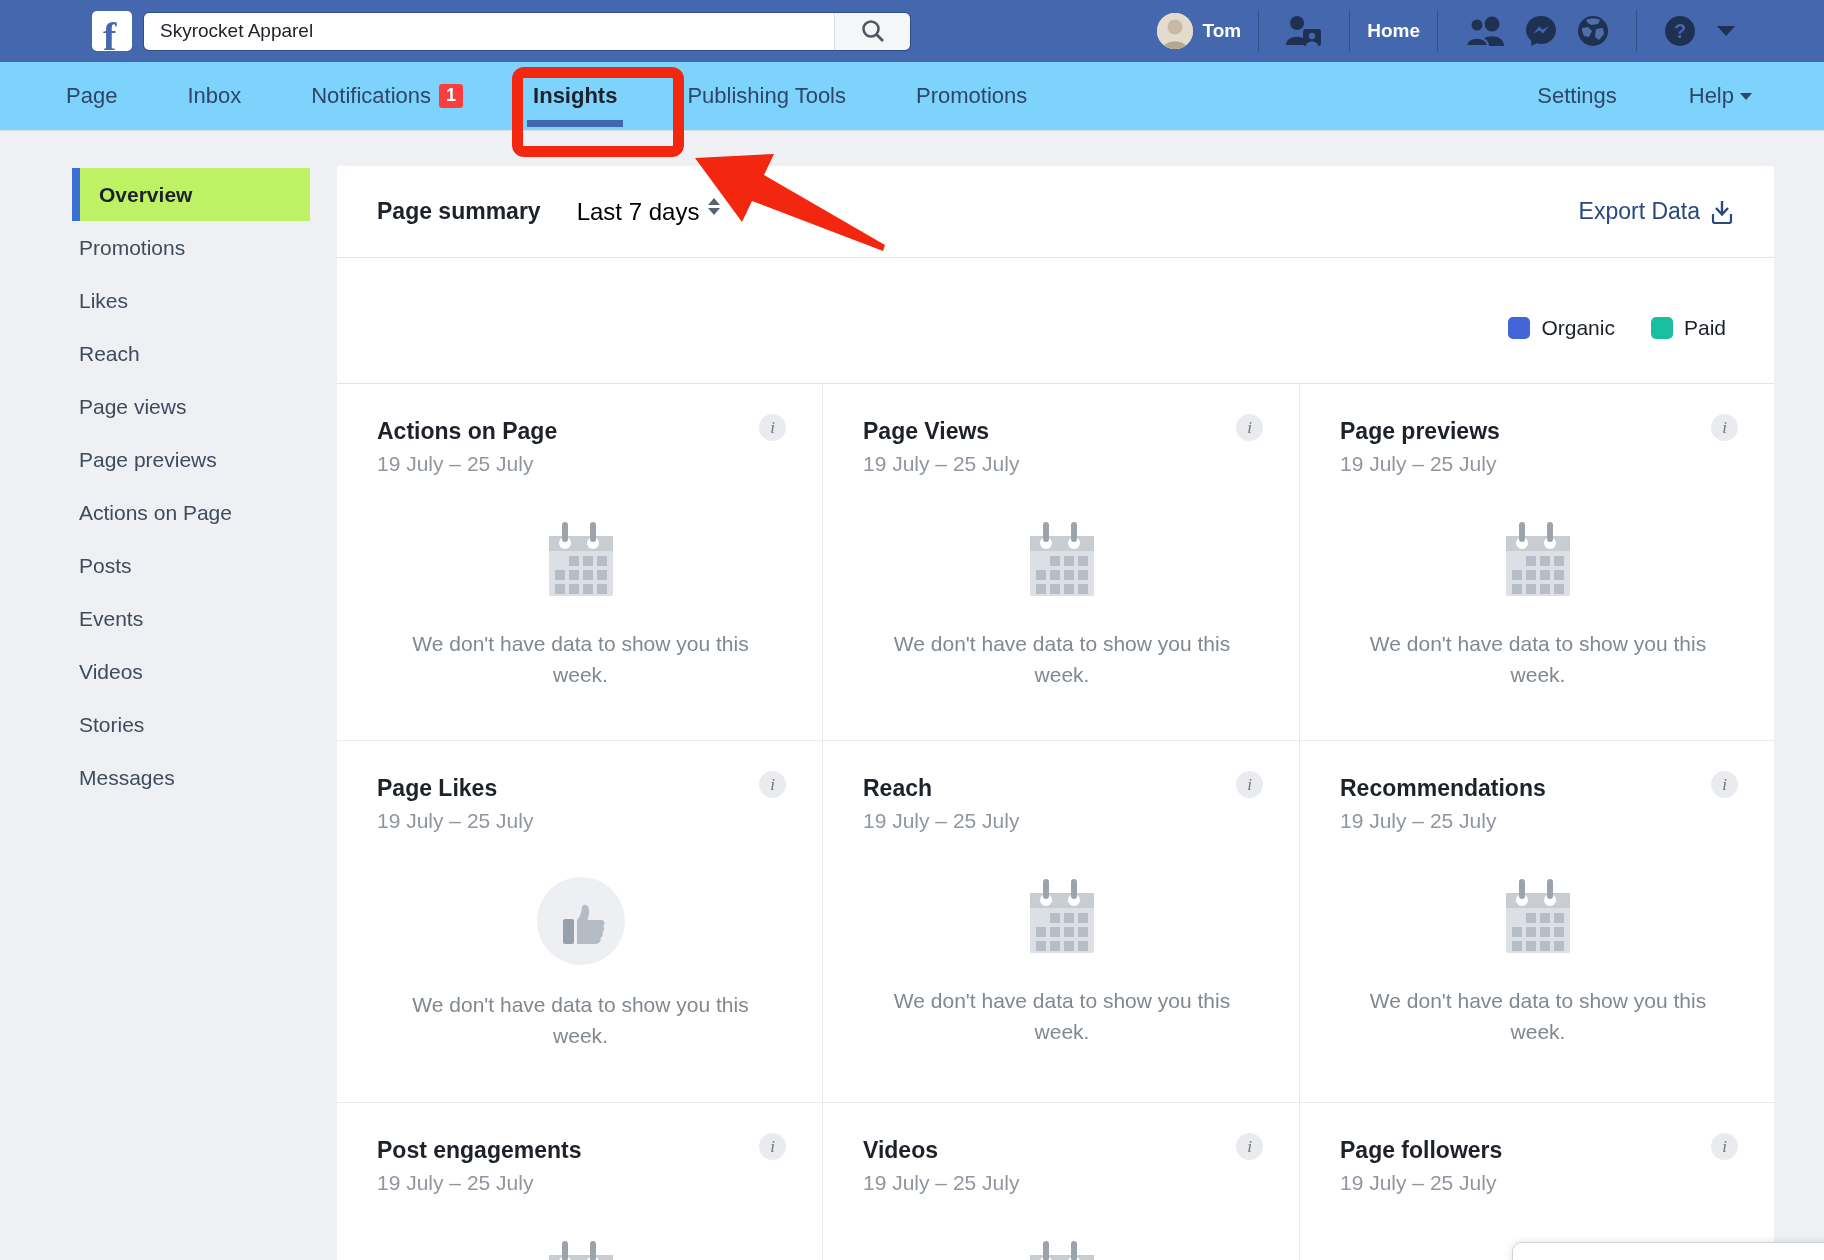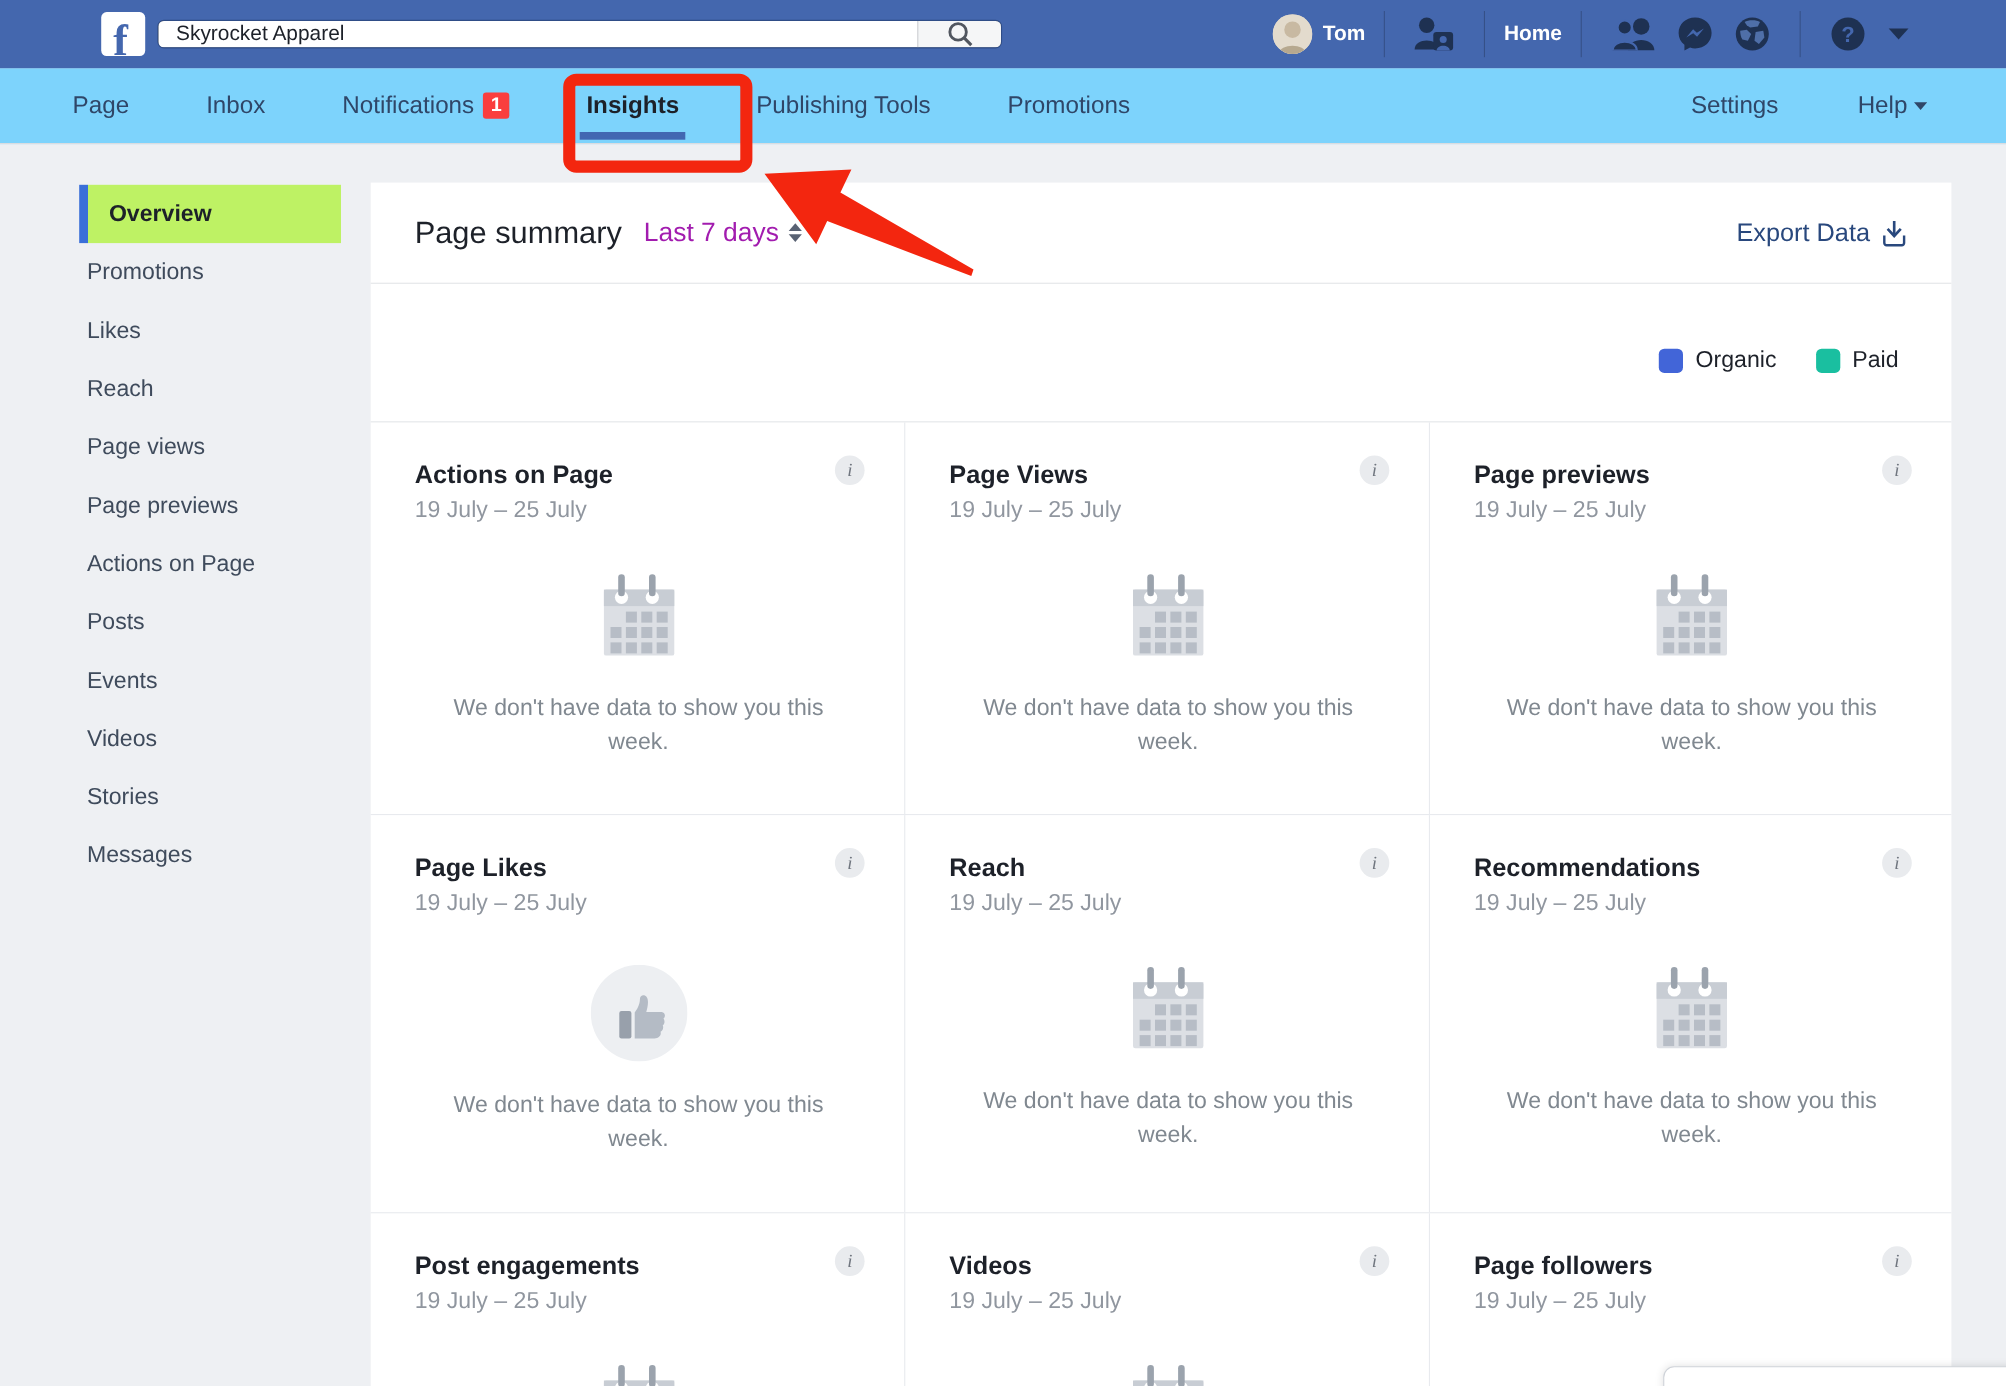--- a/index.html
+++ b/index.html
@@ -17,21 +17,21 @@
   }
   .fb-logo {
     width:40px; height:40px; margin-left:92px; background:#fff;
     border-radius:5px; position:relative; overflow:hidden; cursor:pointer;
   }
   .fb-logo span {
     position:absolute; left:11px; top:2px; font-size:40px; font-weight:bold;
     color:#4467ae; font-family:"Liberation Serif","DejaVu Serif",serif;
   }
   .searchbox {
-    margin-left:11px; width:768px; height:26px; background:#737373;
+    margin-left:11px; width:768px; height:39px; background:#404040;
     border-radius:6px; display:flex; align-items:stretch; overflow:hidden;
     border:1px solid #2f4d87;
   }
   .searchbox input {
     flex:1; border:0; outline:none; padding:0 16px; font-size:19px;
     font-family:inherit; color:#1d2129;
   }
   .search-btn {
     width:76px; background:#f5f6f7; border-left:1px solid #d8dade;
     display:flex; align-items:center; justify-content:center; cursor:pointer;
@@ -92,22 +92,22 @@
   }
   
   .panel {
     position:absolute; left:337px; top:166px; width:1437px; height:1140px;
     background:#fff;
   }
   .panel-header {
     height:92px; display:flex; align-items:center; padding:0 40px;
     border-bottom:1px solid #e3e5e8;
   }
-  .pg-title { font-size:28px; font-weight:normal; margin-right:20px; }
-  .range-select { font-size:24px; color:#a21caf; cursor:pointer; display:flex; align-items:center; }
+  .pg-title { font-size:23px; font-weight:bold; margin-right:36px; }
+  .range-select { font-size:24px; color:#000000; cursor:pointer; display:flex; align-items:flex-start; }
   .sort-arrows { display:inline-flex; flex-direction:column; margin-left:9px; row-gap:3px; }
   .sort-arrows i { width:0; height:0; border-left:6px solid transparent; border-right:6px solid transparent; }
   .sort-arrows .up { border-bottom:7px solid #596273; }
   .sort-arrows .dn { border-top:7px solid #596273; }
   .export { margin-left:auto; display:flex; align-items:center; font-size:23px; color:#29487d; cursor:pointer; }
   .export svg { margin-left:10px; }
   .results-row {
     display:flex; padding:24px 40px 0; height:126px; border-bottom:1px solid #e3e5e8;
   }
   .results-text { font-size:20px; color:#6d7582; line-height:1.58; max-width:1165px; }

